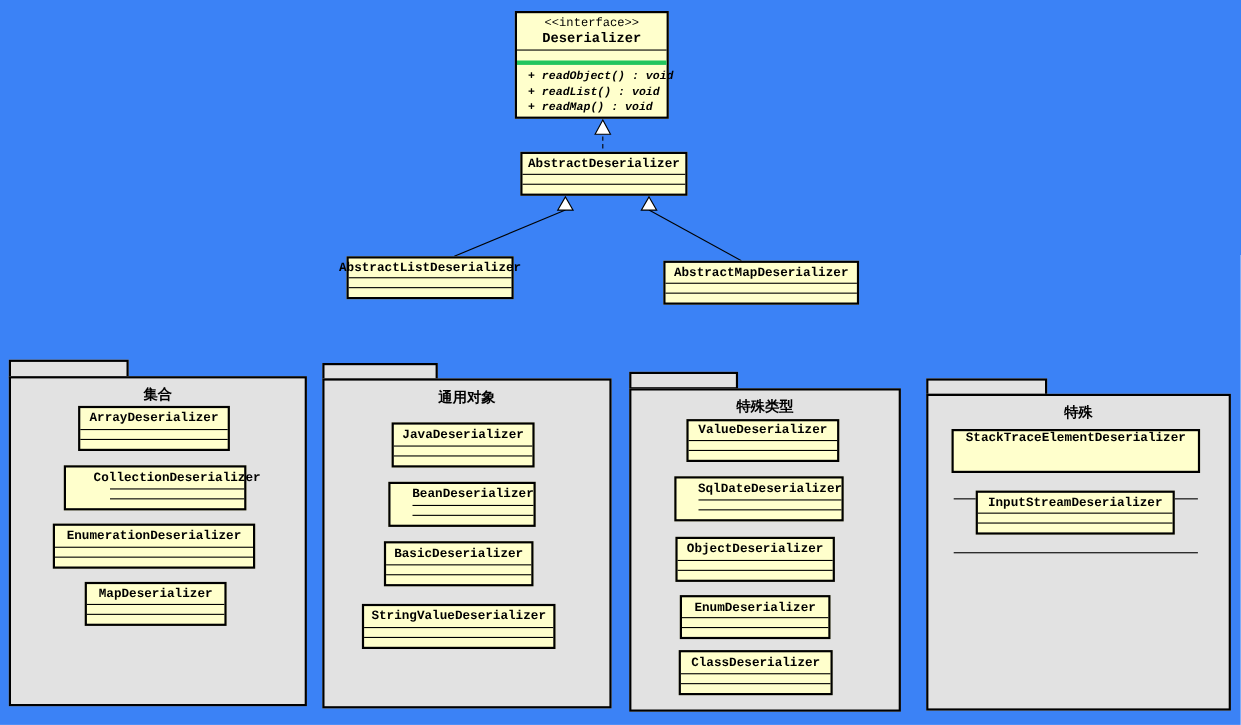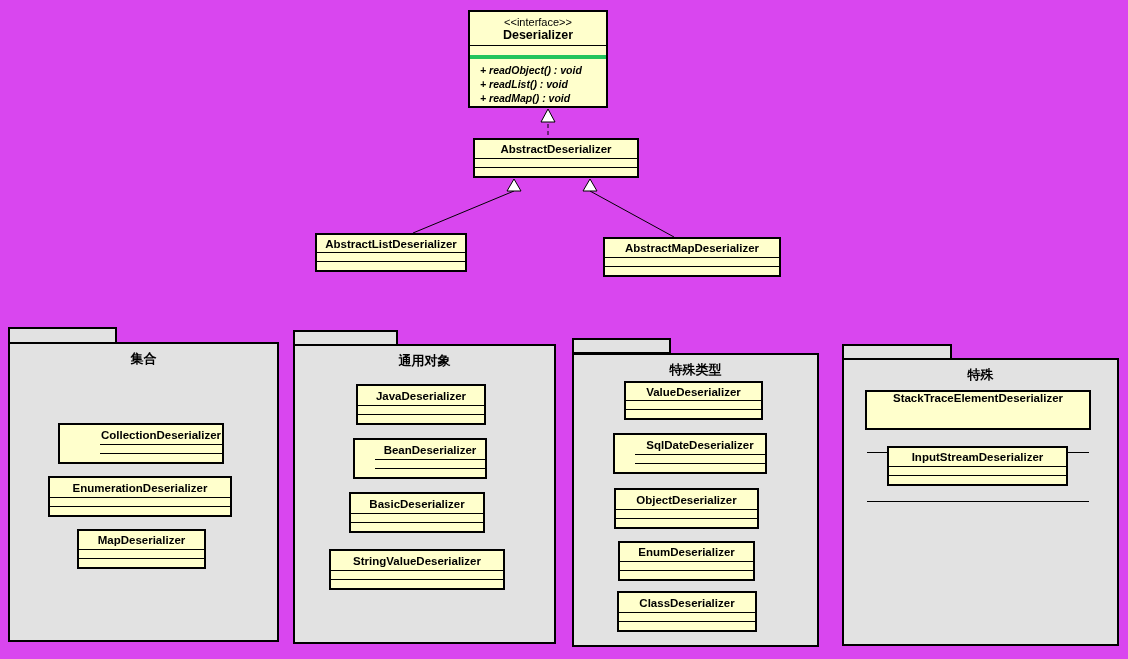--- a/index.html
+++ b/index.html
@@ -1,18 +1,18 @@
 <!DOCTYPE html>
 <html><head>
 <meta charset="utf-8">
 <style>
   html,body{margin:0;padding:0;background:#FFFFFF;}
   #stage{
-    position:relative;width:1128px;height:659px;background:#d946ef;overflow:hidden;
-    font-family:Liberation Sans, sans-serif;
+    position:relative;width:1128px;height:659px;background:#3b82f6;overflow:hidden;
+    font-family:Liberation Mono, monospace;
   }
   svg.wires{position:absolute;left:0;top:0;pointer-events:none;}
   
   .cls{
     position:absolute;background:#FFFFCC;border:2px solid #000;
     box-sizing:border-box;display:flex;flex-direction:column;z-index:3;
   }
   .cname{
     flex:1;display:flex;align-items:center;justify-content:center;
     font-weight:bold;font-size:11.5px;white-space:nowrap;color:#000;
@@ -59,41 +59,46 @@
       <div class="iname">Deserializer</div>
     </div>
     <div class="attrs"></div>
     <div class="methods">
       <div>+ readObject() : void</div>
       <div>+ readList() : void</div>
       <div>+ readMap() : void</div>
     </div>
   </div>
 
-  <div class="cls" style="left:473px;top:138px;width:166px;height:40px;">
+  <div class="cls" style="left:473px;top:138px;width:152px;height:40px;">
     <div class="cname">AbstractDeserializer</div>
     <div class="crow"></div>
     <div class="crow"></div>
   </div>
 
   <div class="cls" style="left:315px;top:233px;width:152px;height:39px;">
     <div class="cname">AbstractListDeserializer</div>
     <div class="crow"></div>
     <div class="crow"></div>
   </div>
 
   <div class="cls" style="left:603px;top:237px;width:178px;height:40px;">
     <div class="cname">AbstractMapDeserializer</div>
     <div class="crow"></div>
     <div class="crow"></div>
   </div>
 
   <div class="pkg-tab" style="left:8px;top:327px;width:109px;height:17px;"></div>
   <div class="pkg-body" style="left:8px;top:342px;width:271px;height:300px;">
     <div class="pkg-label">集合</div>
+  </div>
+  <div class="cls" style="left:71px;top:369px;width:138px;height:41px;">
+    <div class="cname">ArrayDeserializer</div>
+    <div class="crow"></div>
+    <div class="crow"></div>
   </div>
   <div class="cls" style="left:58px;top:423px;width:166px;height:41px;padding-left:40px;">
     <div class="cname">CollectionDeserializer</div>
     <div class="crow"></div>
     <div class="crow"></div>
   </div>
   <div class="cls" style="left:48px;top:476px;width:184px;height:41px;">
     <div class="cname">EnumerationDeserializer</div>
     <div class="crow"></div>
     <div class="crow"></div>

